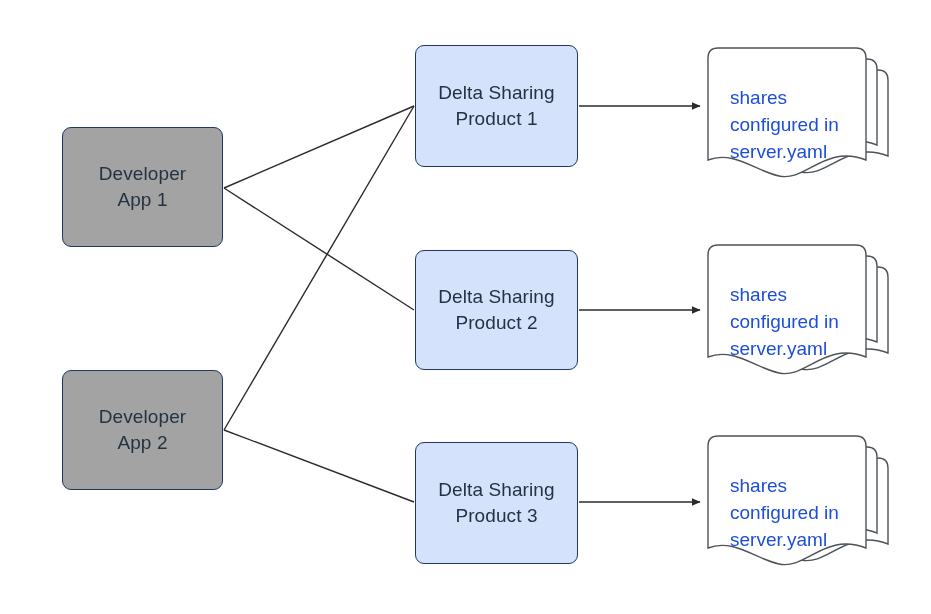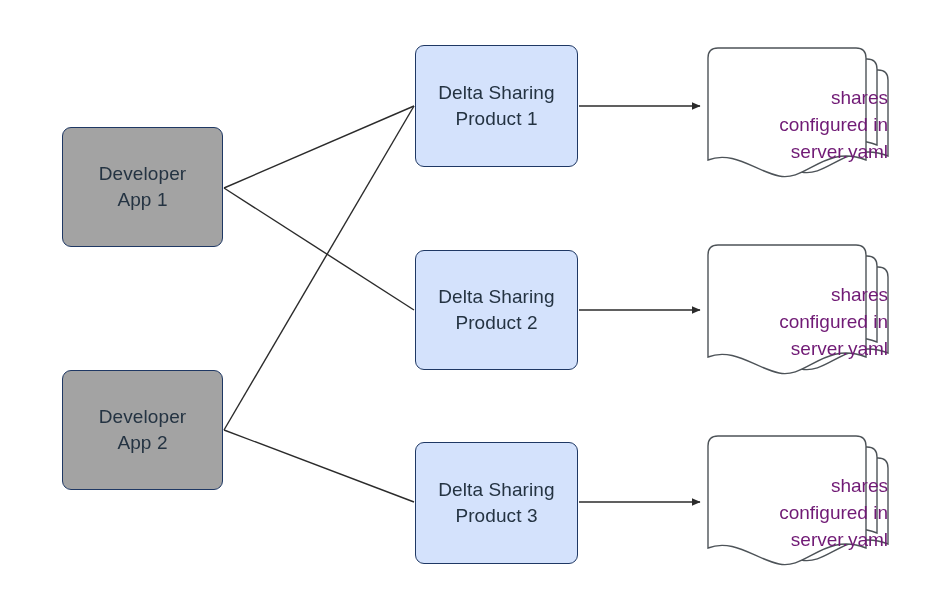--- a/index.html
+++ b/index.html
@@ -51,22 +51,22 @@
   }
   .doc-stack svg {
     display: block;
     overflow: visible;
   }
   .doc-label {
     position: absolute;
     left: 0;
     top: 0;
     width: 100%;
-    text-align: right;
-    color: #701a75;
+    text-align: left;
+    color: #1d4ed8;
     font-size: 19px;
     line-height: 27px;
     white-space: pre-line;
   }
 </style>
 </head>
 <body>
 
 <div id="canvas">
 

